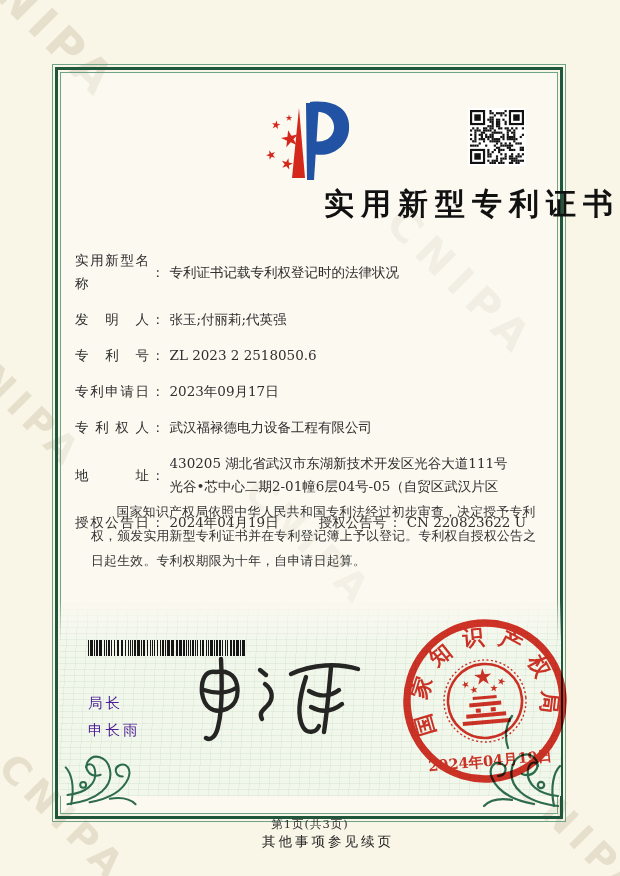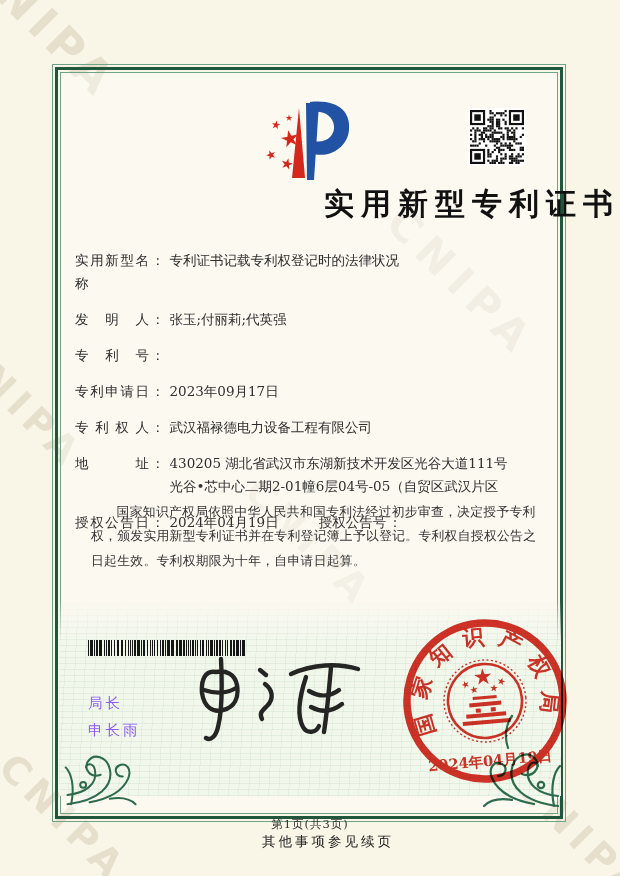--- a/index.html
+++ b/index.html
@@ -22,31 +22,31 @@
         repeating-linear-gradient(93deg, rgba(255,255,255,0) 0 9px, rgba(120,165,125,.10) 9px 10px),
         repeating-linear-gradient(0deg, #e4eedf 0 1.5px, #f2f7ec 1.5px 6px);
       -webkit-mask-image:linear-gradient(180deg,transparent,#000 42px);
       mask-image:linear-gradient(180deg,transparent,#000 42px);}
   .cert-no{position:absolute;left:74px;top:102px;font-size:13px;letter-spacing:1.5px;color:#3a3a3a;}
   .logo{position:absolute;left:260px;top:96px;}
   .qr{position:absolute;left:468px;top:108px;width:54px;height:54px;background:#fff;padding:2px;}
   .title{position:absolute;left:0;top:184px;width:100%;text-align:right;font-size:30px;
          font-weight:700;letter-spacing:7px;color:#111;font-family:Liberation Serif, serif;}
   .content{position:absolute;left:75px;top:249px;width:474px;font-size:13.5px;}
-  .row{display:flex;margin-bottom:13px;line-height:23px;}
+  .row{display:flex;margin-bottom:13px;line-height:23px;align-items:center;}
   .lbl{width:74px;flex:none;text-align:justify;text-align-last:justify;}
   .colon{flex:none;margin:0 5px 0 2px;}
   .val{flex:1;}
   .pair2{margin-left:40px;display:flex;}
   .paras{position:absolute;left:75px;top:500px;width:472px;font-size:12.8px;line-height:1.9;
          letter-spacing:.3px;color:#333;}
   .paras p{margin:0 0 4px 16px;text-indent:2em;}
   .barcode{position:absolute;left:88px;top:640px;}
   .director{position:absolute;left:88px;top:690px;font-family:"DejaVu Sans","Liberation Sans",sans-serif;
-            font-size:14.5px;line-height:27px;letter-spacing:3px;color:#8b5cf6;}
+            font-size:14.5px;line-height:27px;letter-spacing:3px;color:#4c1d95;}
   .signature{position:absolute;left:188px;top:650px;}
   .ornament{position:absolute;}
   .orn-left{left:60px;top:714px;}
   .orn-right{left:462px;top:708px;transform:scaleX(-1);}
   .seal{position:absolute;left:399px;top:617px;transform:rotate(-5deg);mix-blend-mode:multiply;opacity:.95;}
   .page-info{position:absolute;left:0;top:817px;width:100%;text-align:center;font-size:11.5px;
              letter-spacing:1px;color:#333;}
   .note{position:absolute;left:0;top:833px;width:100%;text-align:center;font-size:13.5px;
         letter-spacing:3px;color:#222;margin-left:18px;}
 </style>
@@ -340,20 +340,21 @@
       <span class="val">专利证书记载专利权登记时的法律状况</span>
     </div>
     <div class="row">
       <span class="lbl">发明人</span>
         <span class="colon">：</span>
       <span class="val">张玉;付丽莉;代英强</span>
     </div>
     <div class="row">
       <span class="lbl">专利号</span>
         <span class="colon">：</span>
+      <span class="val">ZL 2023 2 2518050.6</span>
     </div>
     <div class="row">
       <span class="lbl">专利申请日</span>
         <span class="colon">：</span>
       <span class="val">2023年09月17日</span>
     </div>
     <div class="row">
       <span class="lbl">专利权人</span>
         <span class="colon">：</span>
       <span class="val">武汉福禄德电力设备工程有限公司</span>
@@ -366,20 +367,21 @@
         <span>光谷•芯中心二期2-01幢6层04号-05（自贸区武汉片区</span>
       </span>
     </div>
     <div class="row">
       <span class="lbl">授权公告日</span>
         <span class="colon">：</span>
       <span>2024年04月19日</span>
       <span class="pair2">
         <span>授权公告号</span>
           <span class="colon">：</span>
+        <span>CN 220823622 U</span>
       </span>
     </div>
   </div>
 
   <div class="paras">
     <p>国家知识产权局依照中华人民共和国专利法经过初步审查，决定授予专利权，颁发实用新型专利证书并在专利登记簿上予以登记。专利权自授权公告之日起生效。专利权期限为十年，自申请日起算。</p>
   </div>
 
   <svg class="barcode" id="barcode-svg" width="162" height="16" viewBox="0 0 162 16">
       <rect x="0" y="0" width="1" height="16" fill="#151515"></rect>

